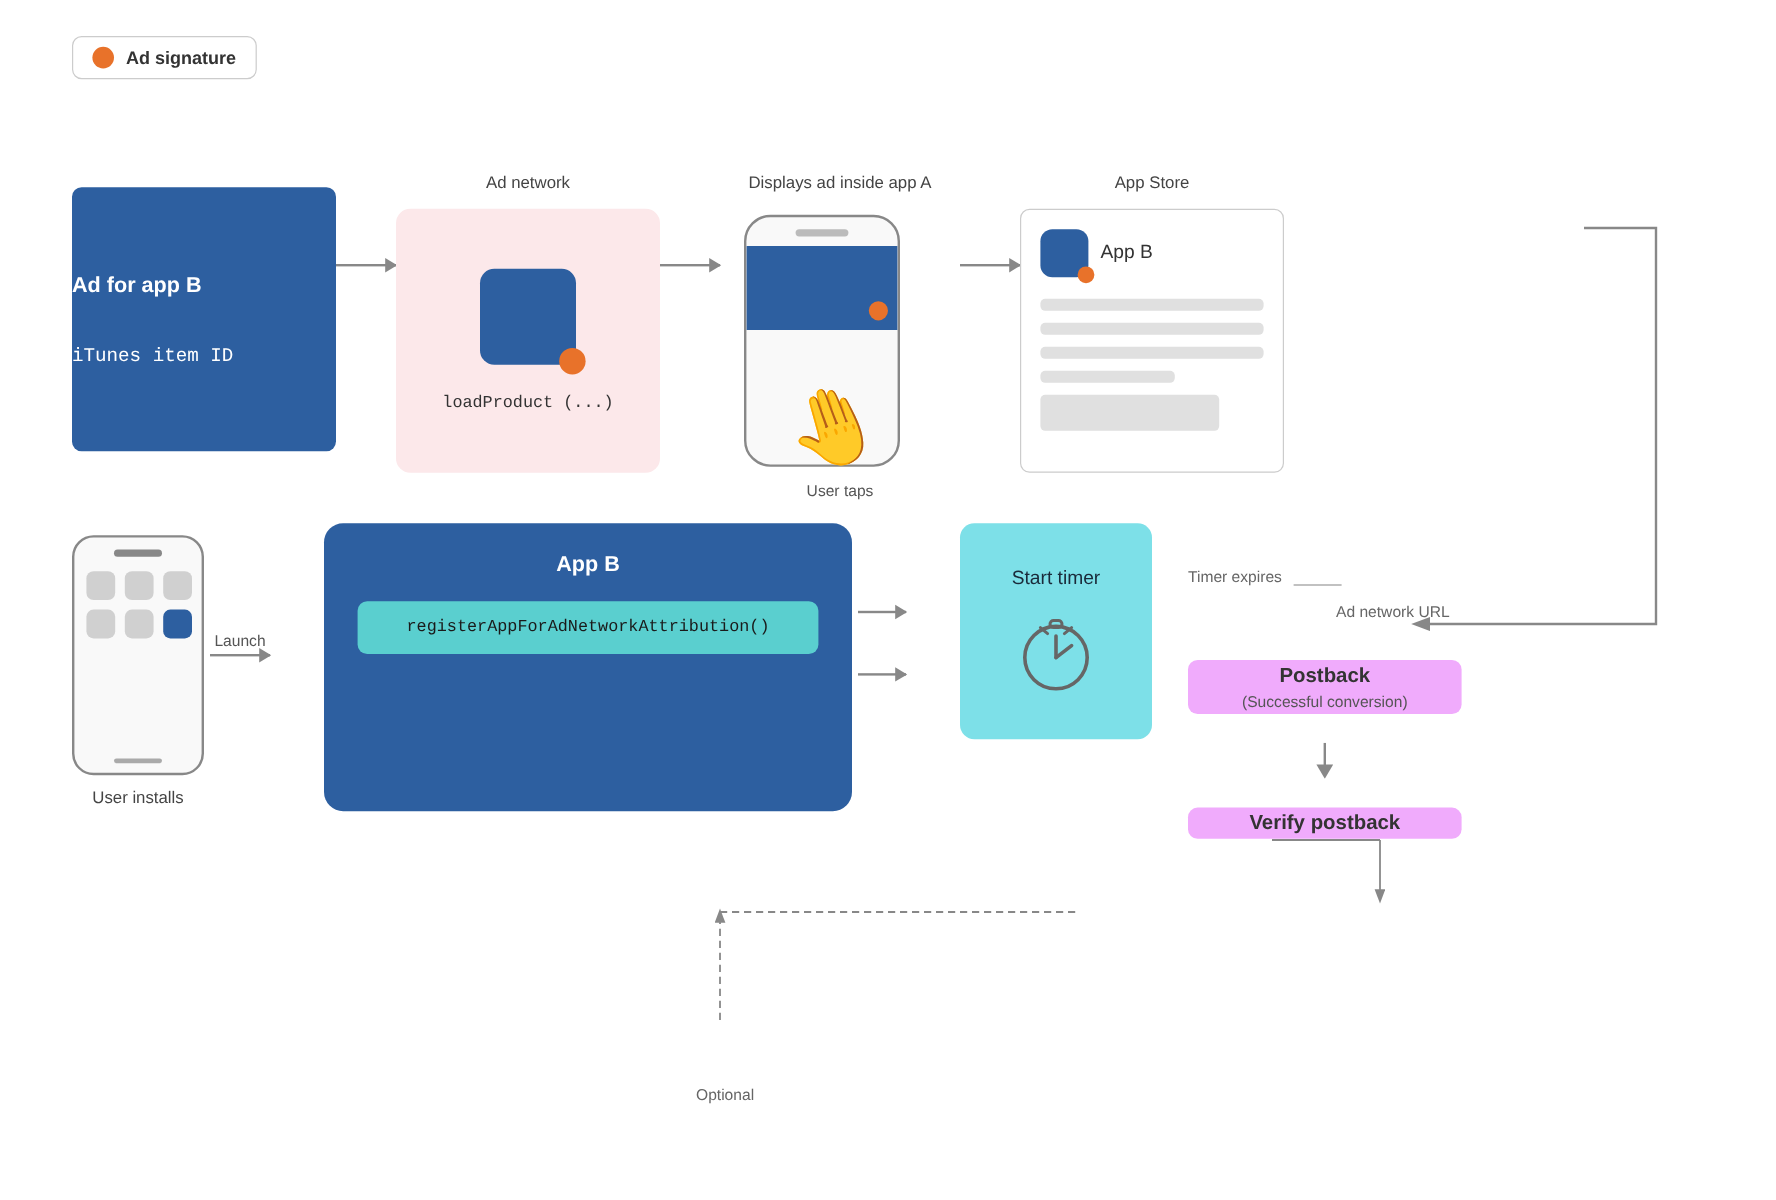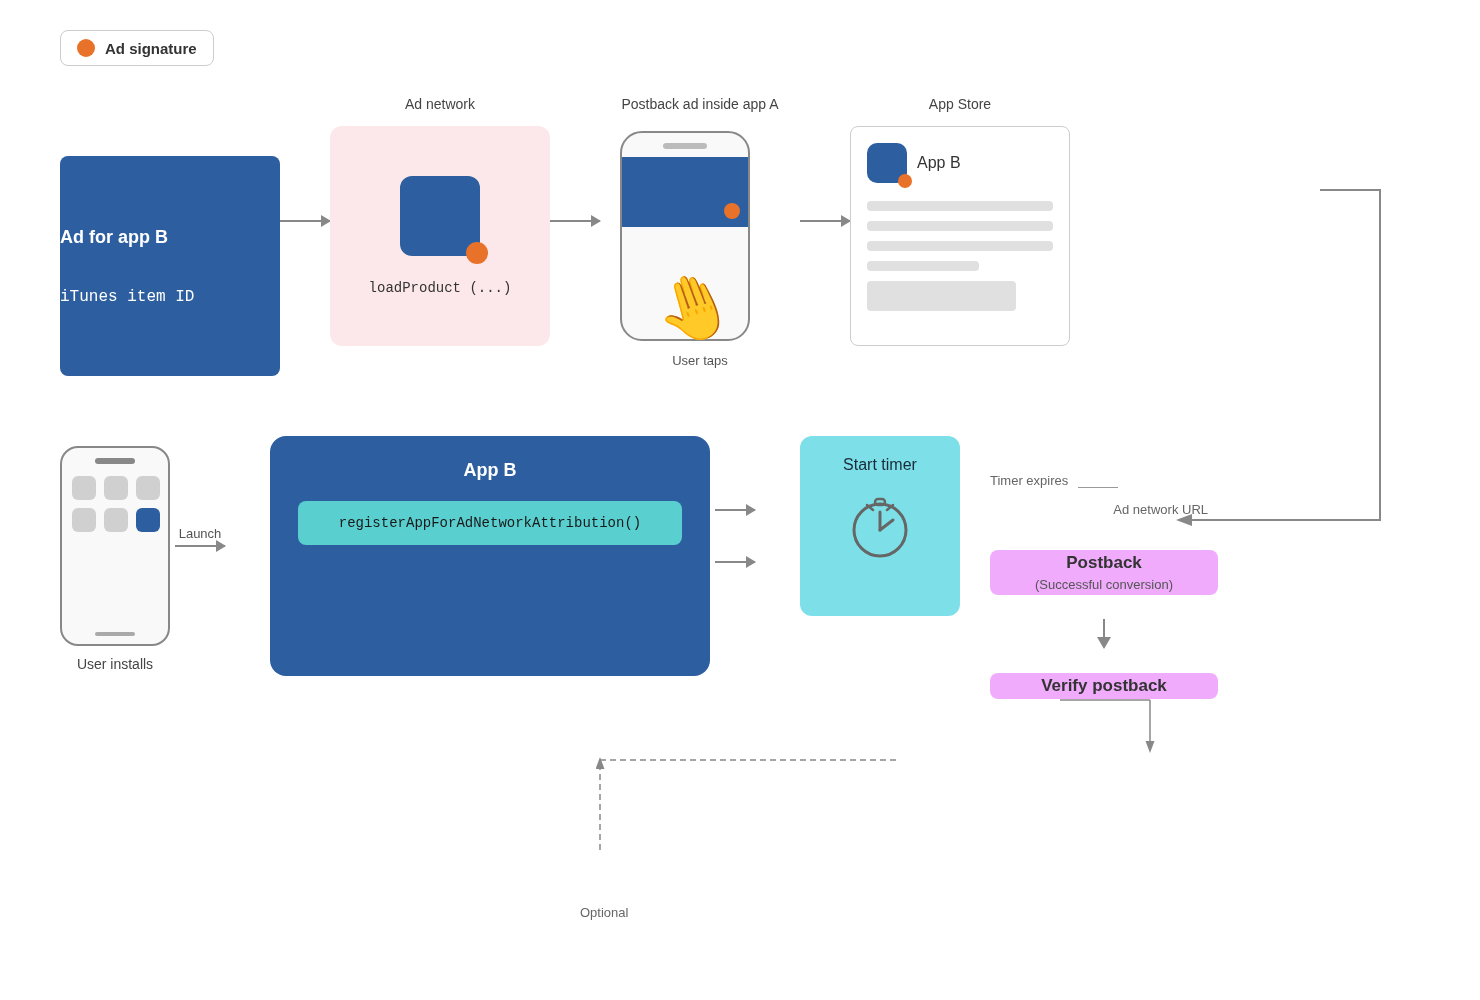--- a/index.html
+++ b/index.html
@@ -51,20 +51,21 @@
       margin-bottom: 60px;
       position: relative;
     }
 
     
     .box-wrapper {
       display: flex;
       flex-direction: column;
       align-items: center;
       position: relative;
+      margin-top: 48px;
     }
 
     .box-label {
       font-size: 14px;
       color: #444;
       margin-bottom: 10px;
       text-align: center;
       min-height: 20px;
     }
 
@@ -245,20 +246,21 @@
 
     
     .timer-box {
       background: #7de0e8;
       border-radius: 12px;
       width: 160px;
       min-height: 180px;
       display: flex;
       flex-direction: column;
       align-items: center;
+      justify-content: center;
       padding: 20px;
       margin-left: 40px;
     }
     .timer-label {
       font-size: 16px;
       color: #1a2a3a;
       font-weight: 500;
       margin-bottom: 16px;
     }
     .postback-box {
@@ -367,21 +369,21 @@
         </div>
         <div class="adnet-code">loadProduct (...)</div>
       </div>
     </div>
 
     <div class="arrow-connector">
       <div class="arrow-line" style="width:50px;"></div>
     </div>
 
     <div class="box-wrapper">
-      <div class="box-label">Postback ad inside app A</div>
+      <div class="box-label">Displays ad inside app A</div>
       <div style="position:relative; width:200px; height:220px;">
 
         <div style="position:absolute; top:5px; left:20px; width:130px; height:210px; border:2.5px solid #888; border-radius:22px; background:#f9f9f9; overflow:hidden; display:flex; flex-direction:column; align-items:center;">
           <div style="width:44px; height:6px; background:#bbb; border-radius:3px; margin-top:10px;"></div>
           <div style="background:#2d5fa0; width:100%; height:70px; margin-top:8px; position:relative;">
             <div style="width:16px; height:16px; border-radius:50%; background:#e8722a; position:absolute; right:8px; bottom:8px;"></div>
           </div>
         </div>
 
         <div style="position:absolute; bottom:0px; left:55px; font-size:64px; color:#bbb; transform:rotate(-20deg);">🤚</div>

